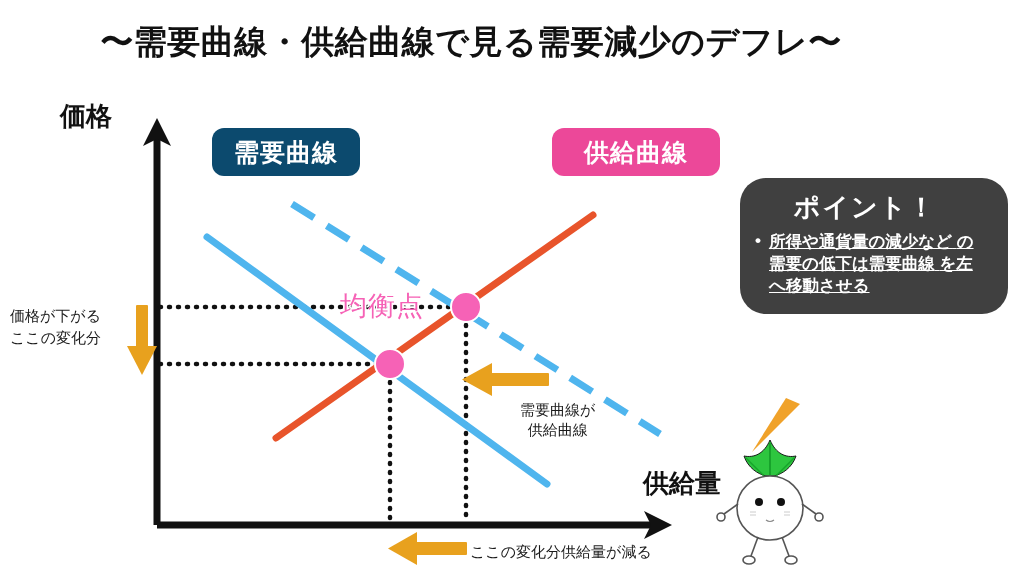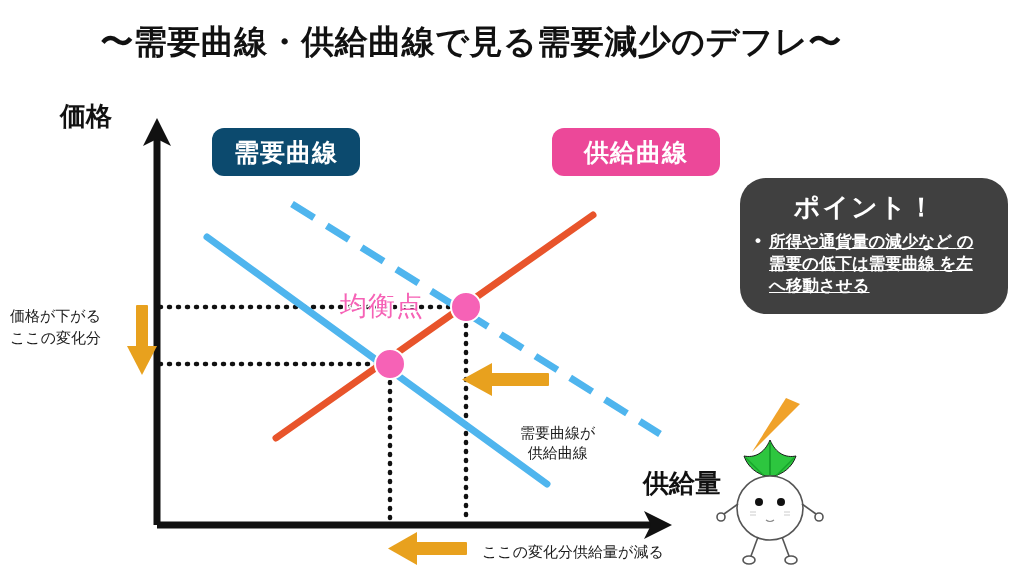--- a/index.html
+++ b/index.html
@@ -111,26 +111,24 @@
   .annot-price {
     left: 10px;
     top: 305px;
     text-align: left;
   }
   .annot-shift {
     left: 520px;
     top: 400px;
     text-align: center;
     line-height: 1.35;
-    margin-top: 23px;
   }
   .annot-quantity {
     left: 470px;
     top: 541px;
-    margin-left: 12px;
   }
 
   
   .point-bubble {
     position: absolute;
     left: 740px;
     top: 178px;
     width: 268px;
     background: #404040;
     border-radius: 26px;

